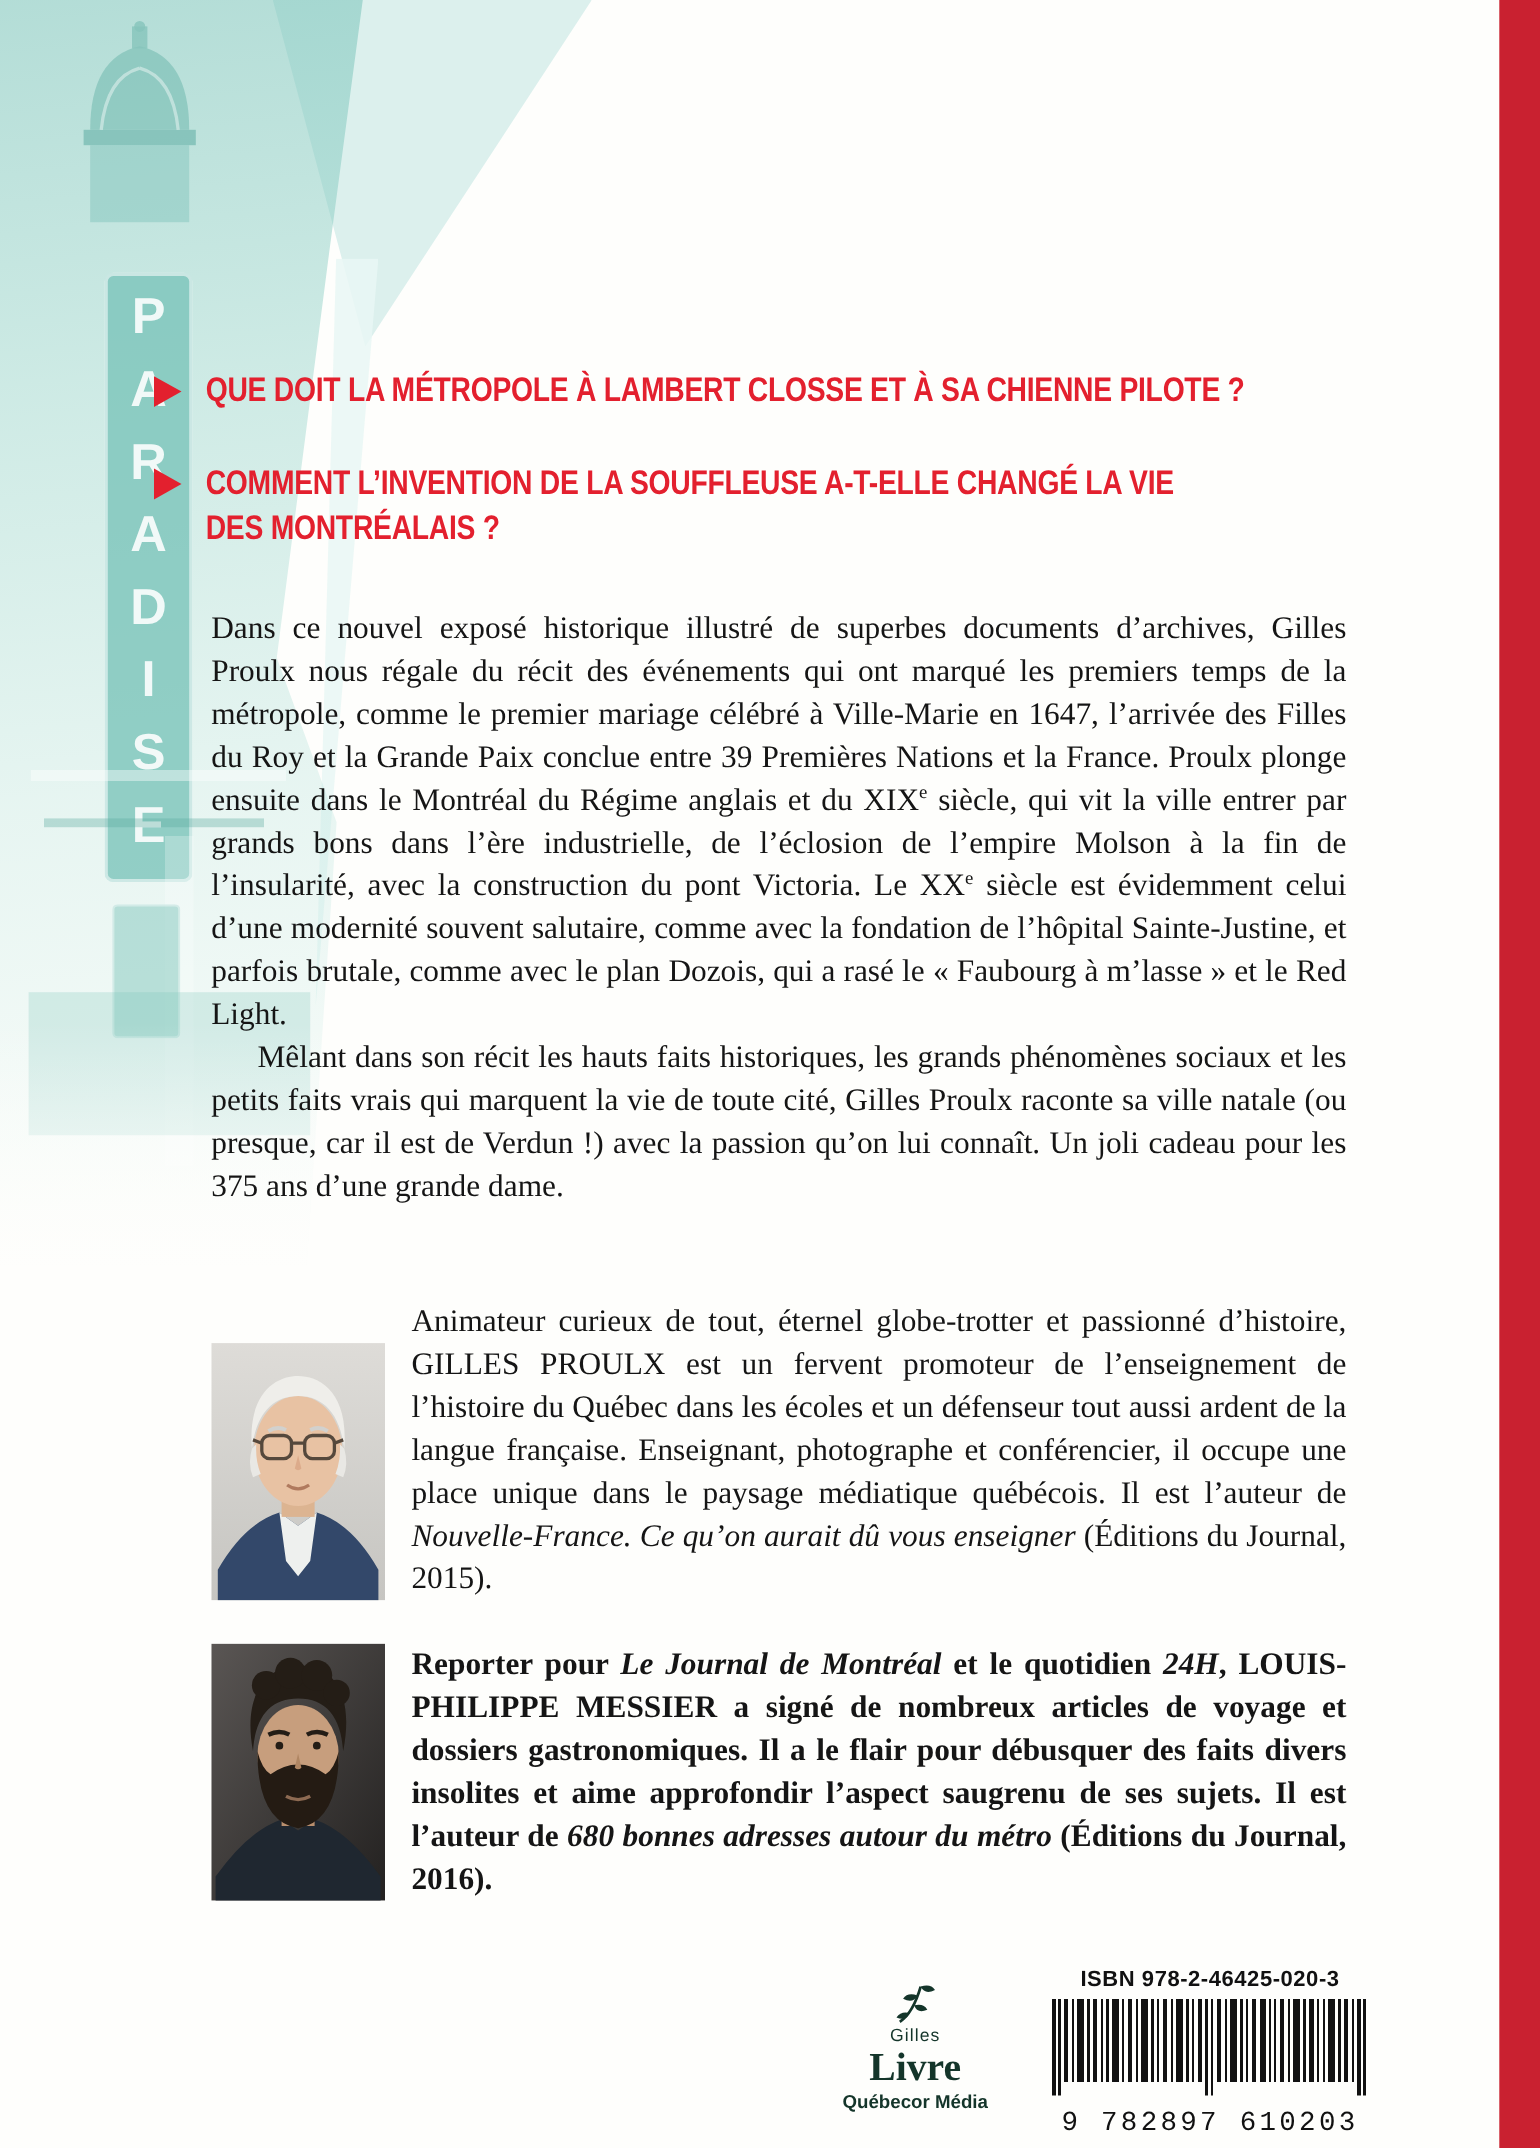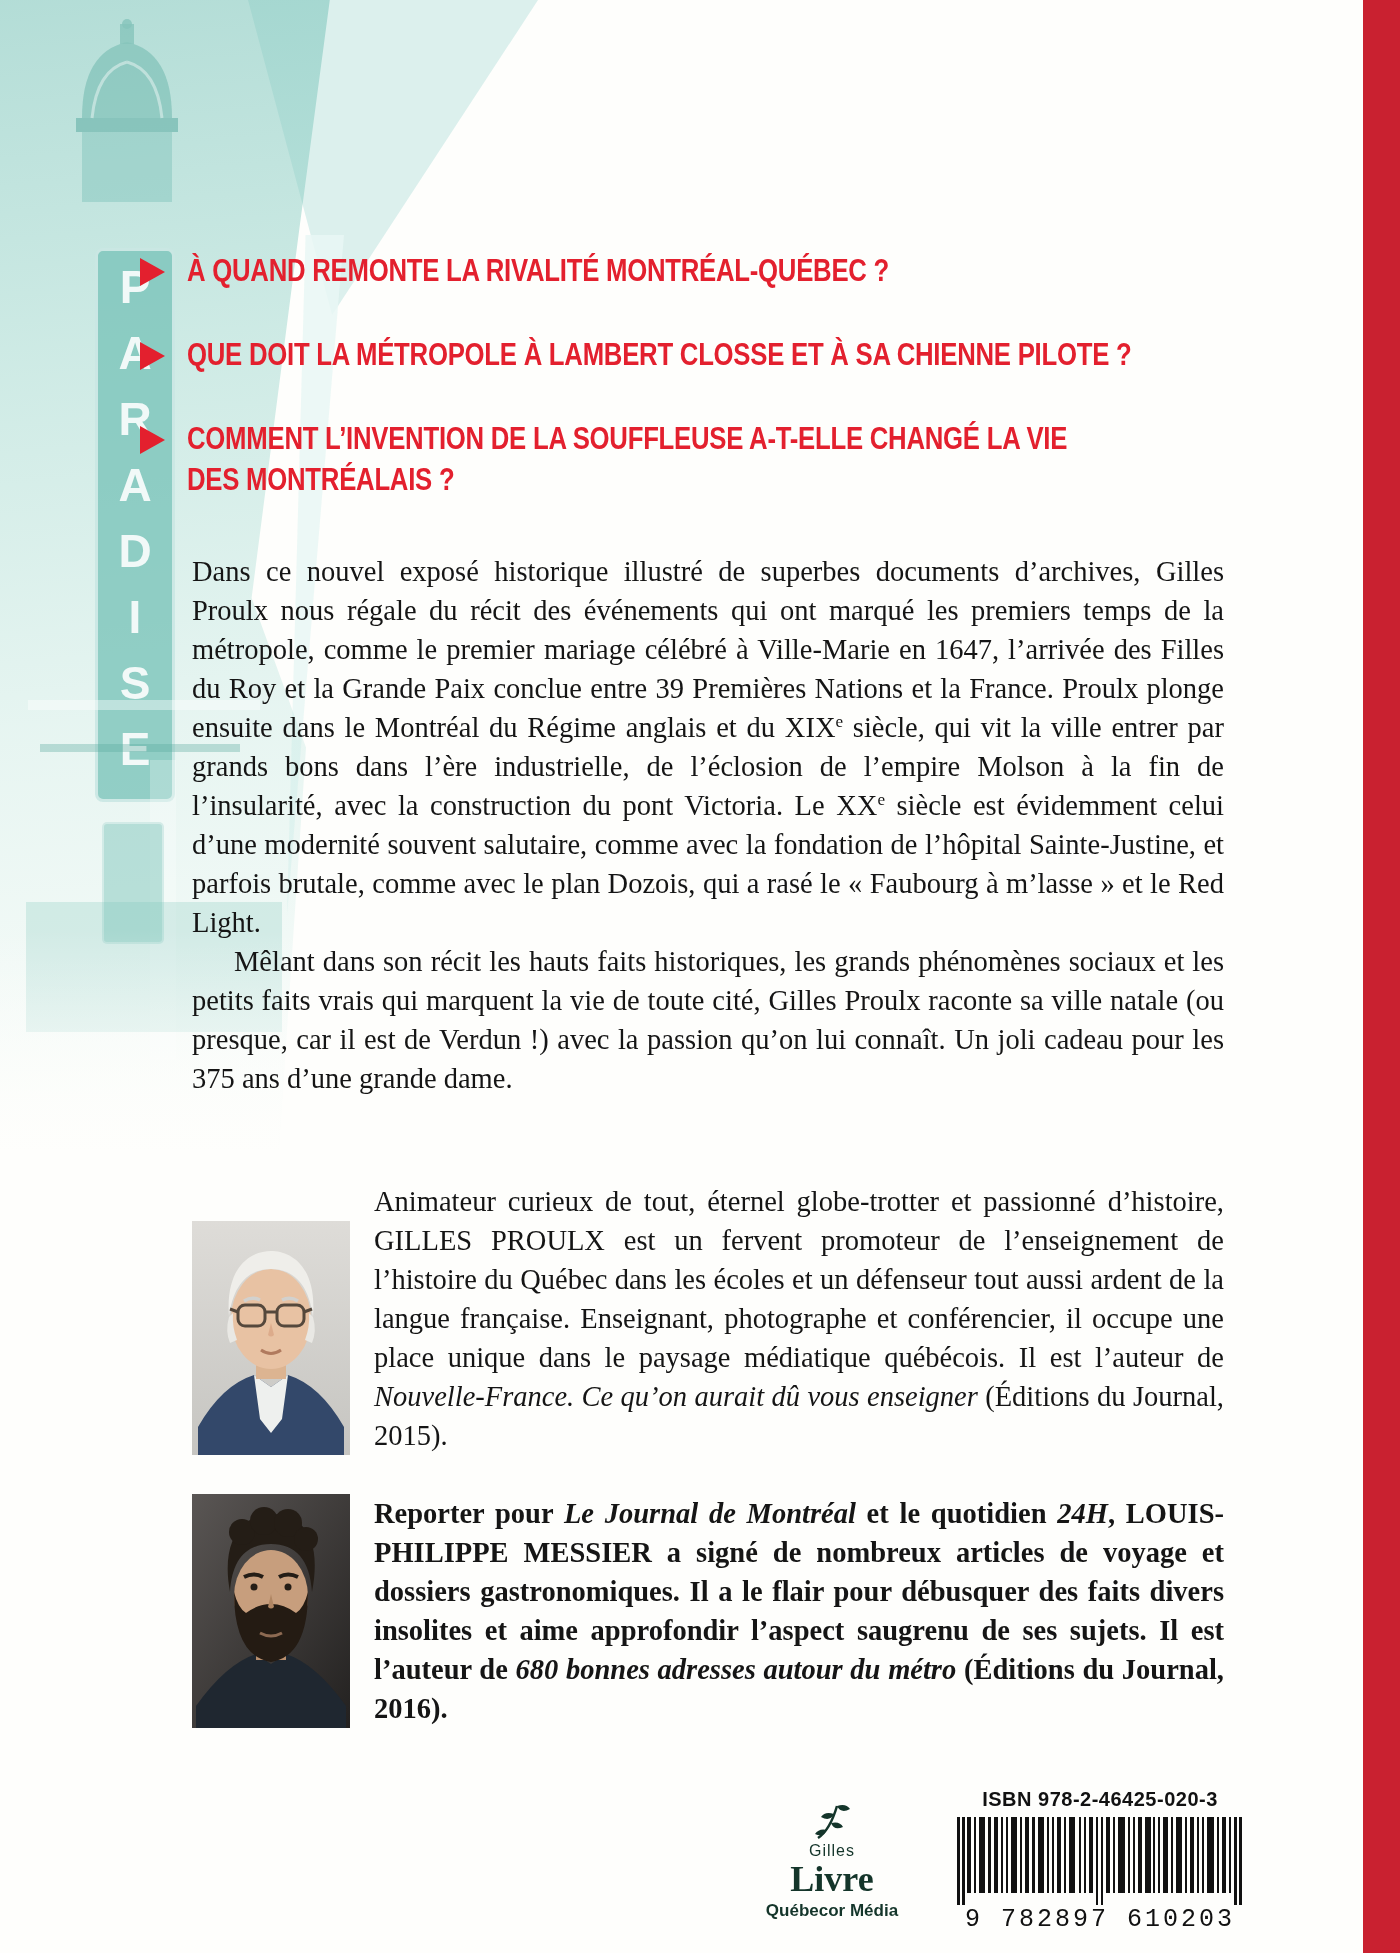--- a/index.html
+++ b/index.html
@@ -64,21 +64,21 @@
   .logo{position:absolute;left:762px;top:1798px;width:140px;text-align:center;color:#14352a;}
   .logo .leaf{display:block;margin:0 auto 2px auto;}
   .logo-groupe{font-family:"Liberation Sans",sans-serif;font-size:16px;letter-spacing:1px;}
   .logo-livre{font-family:"Liberation Serif",serif;font-weight:700;font-size:36px;line-height:38px;}
   .logo-media{font-family:"Liberation Sans",sans-serif;font-size:17px;font-weight:700;margin-top:3px;}
   .isbn{position:absolute;left:935px;top:1788px;width:330px;text-align:center;}
   .isbn-label{font-family:"Liberation Sans",sans-serif;font-weight:600;font-size:20px;
         letter-spacing:.5px;color:#111;margin-bottom:6px;}
   .barcode{display:block;margin:0 auto;width:292px;height:88px;}
   .isbn-digits{font-family:"Liberation Mono",monospace;font-size:25px;letter-spacing:3px;
-        color:#111;margin-top:0;}
+        color:#111;margin-top:10px;}
 </style>
 </head>
 <body>
 
 <div class="page">
 
   <div class="art">
     <div class="tri-big"></div>
     <div class="tri-sliver"></div>
     <div class="photo-wash">
@@ -96,24 +96,20 @@
       <div class="ledge1"></div>
       <div class="ledge2"></div>
       <div class="column1"></div>
       <div class="sign2"></div>
       <div class="base-blk"></div>
     </div>
   </div>
 
   <div class="red-strip"></div>
 
-  <div class="q q1">
-    <span class="tri-bullet"></span>
-    <div class="q-text">À QUAND REMONTE LA RIVALITÉ MONTRÉAL-QUÉBEC ?</div>
-  </div>
   <div class="q q2">
     <span class="tri-bullet"></span>
     <div class="q-text">QUE DOIT LA MÉTROPOLE À LAMBERT CLOSSE ET À SA CHIENNE PILOTE ?</div>
   </div>
   <div class="q q3">
     <span class="tri-bullet"></span>
     <div class="q-text">COMMENT L’INVENTION DE LA SOUFFLEUSE A-T-ELLE CHANGÉ LA VIE DES MONTRÉALAIS ?</div>
   </div>
 
   <section class="synopsis">

